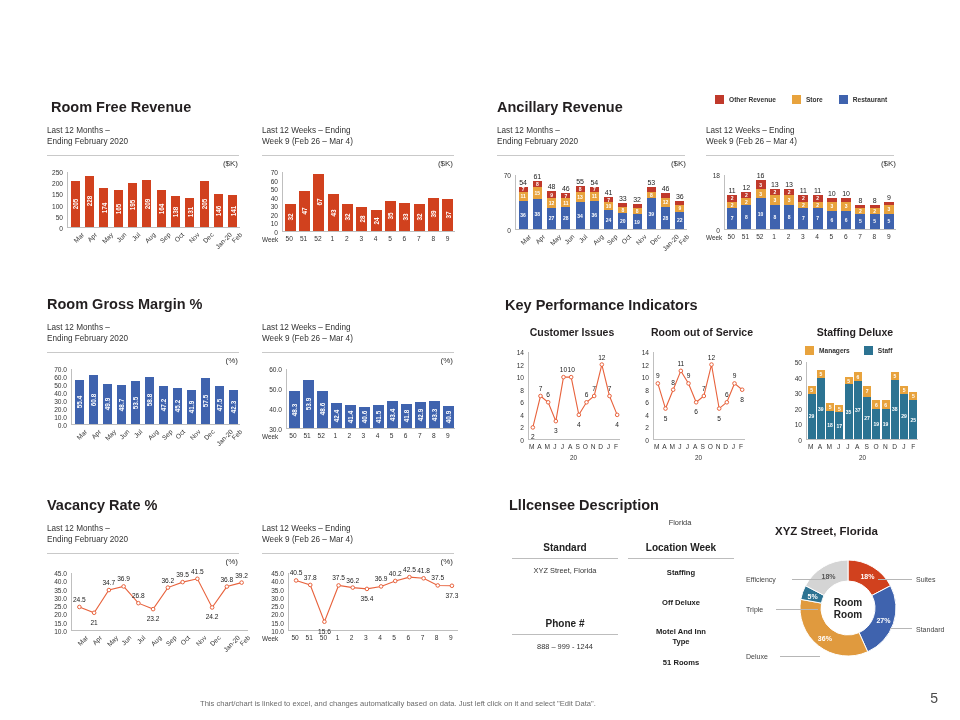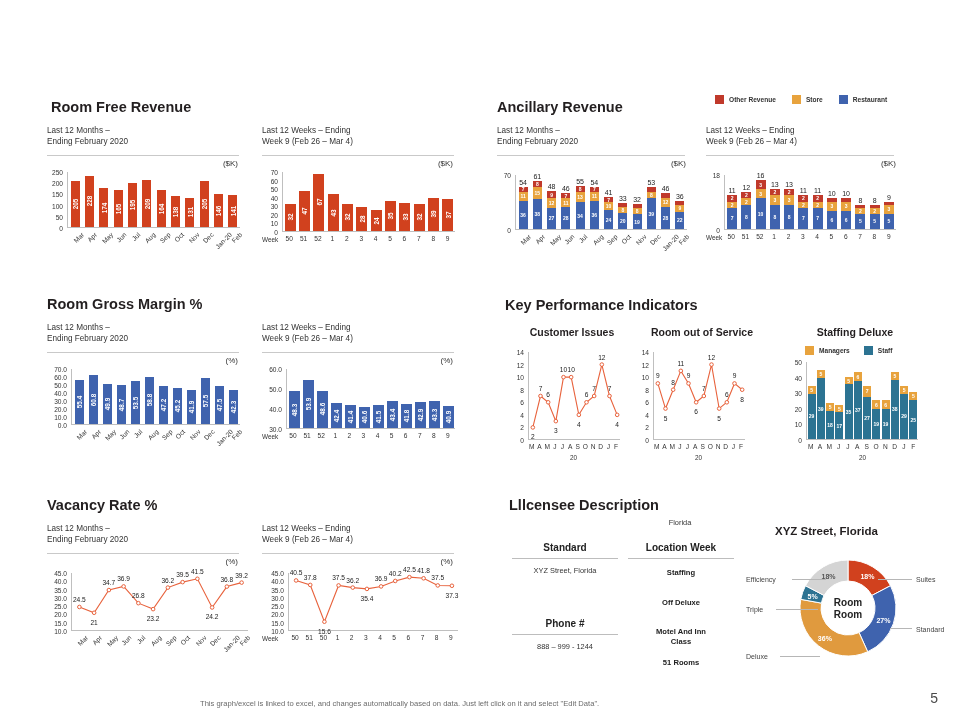--- a/index.html
+++ b/index.html
@@ -1479,21 +1479,21 @@
 
   <div class="ld-head" style="left:512px; top:618px; width:106px;">Phone #</div>
   <div class="ld-rule" style="left:512px; top:634px; width:106px;"></div>
   <div class="ld-val" style="left:506px; top:642px; width:118px;">888  –  999 -  1244</div>
 
   <div class="ld-head" style="left:628px; top:542px; width:106px;">Location Week</div>
   <div class="ld-rule" style="left:628px; top:558px; width:106px;"></div>
   <div class="lt-item" style="left:628px; top:568px; width:106px;">Staffing</div>
   <div class="lt-item" style="left:628px; top:598px; width:106px;">Off Deluxe</div>
   <div class="lt-item" style="left:628px; top:627px; width:106px;">Motel And Inn
-Class</div>
+Type</div>
   <div class="lt-item" style="left:628px; top:658px; width:106px;">51 Rooms</div>
 
   <div class="donut-title" style="left:775px; top:525px;">XYZ  Street, Florida</div>
   <div class="donut-wrap" id="c-donut" style="left:740px; top:548px; width:215px; height:125px;">
       <svg width="215" height="125" style="position:absolute;left:0;top:0;">
         <path d="M 108 12 A 48 48 0 0 1 150.50188923135408 37.69328774189911 L 131.90731269263668 47.45247435481825 A 27 27 0 0 0 108 33 Z" fill="#D1411E" stroke="#fff" stroke-width="1"></path>
         <path d="M 150.50188923135408 37.69328774189911 A 48 48 0 0 1 127.69981466173232 103.77119260762032 L 119.08114574722443 84.62129584178643 A 27 27 0 0 0 131.90731269263668 47.45247435481825 Z" fill="#3F63AE" stroke="#fff" stroke-width="1"></path>
         <path d="M 127.69981466173232 103.77119260762032 A 48 48 0 0 1 60.786244466537106 51.34775818493253 L 81.44226251242712 55.13311397902454 A 27 27 0 0 0 119.08114574722443 84.62129584178643 Z" fill="#E09A3E" stroke="#fff" stroke-width="1"></path>
         <path d="M 60.786244466537106 51.34775818493253 A 48 48 0 0 1 65.49811076864594 37.6932877418991 L 84.09268730736333 47.45247435481824 A 27 27 0 0 0 81.44226251242712 55.13311397902454 Z" fill="#2C7392" stroke="#fff" stroke-width="1"></path>
         <path d="M 65.49811076864594 37.6932877418991 A 48 48 0 0 1 107.99999999999999 12 L 108 33 A 27 27 0 0 0 84.09268730736333 47.45247435481824 Z" fill="#D4D4D4" stroke="#fff" stroke-width="1"></path>
@@ -1512,16 +1512,16 @@
       <div class="callout" style="left:176px; top:78px;">Standard</div>
       <div class="lead" style="left:150px; top:80px; width:22px;"></div>
       <div class="callout" style="left:6px; top:105px;">Deluxe</div>
       <div class="lead" style="left:40px; top:108px; width:40px;"></div>
       <div class="callout" style="left:6px; top:58px;">Triple</div>
       <div class="lead" style="left:36px; top:61px; width:42px;"></div>
       <div class="callout" style="left:6px; top:28px;">Efficiency</div>
       <div class="lead" style="left:52px; top:31px; width:34px;"></div>
     </div>
 
-  <div class="footer-note">This graph/excel is linked to excel, and changes automatically based on data. Just left click on it and select "Edit Data".</div>
+  <div class="footer-note">This chart/chart is linked to excel, and changes automatically based on data. Just left click on it and select "Edit Data".</div>
   <div class="page-num">5</div>
 
 </div>
 
 </body></html>

